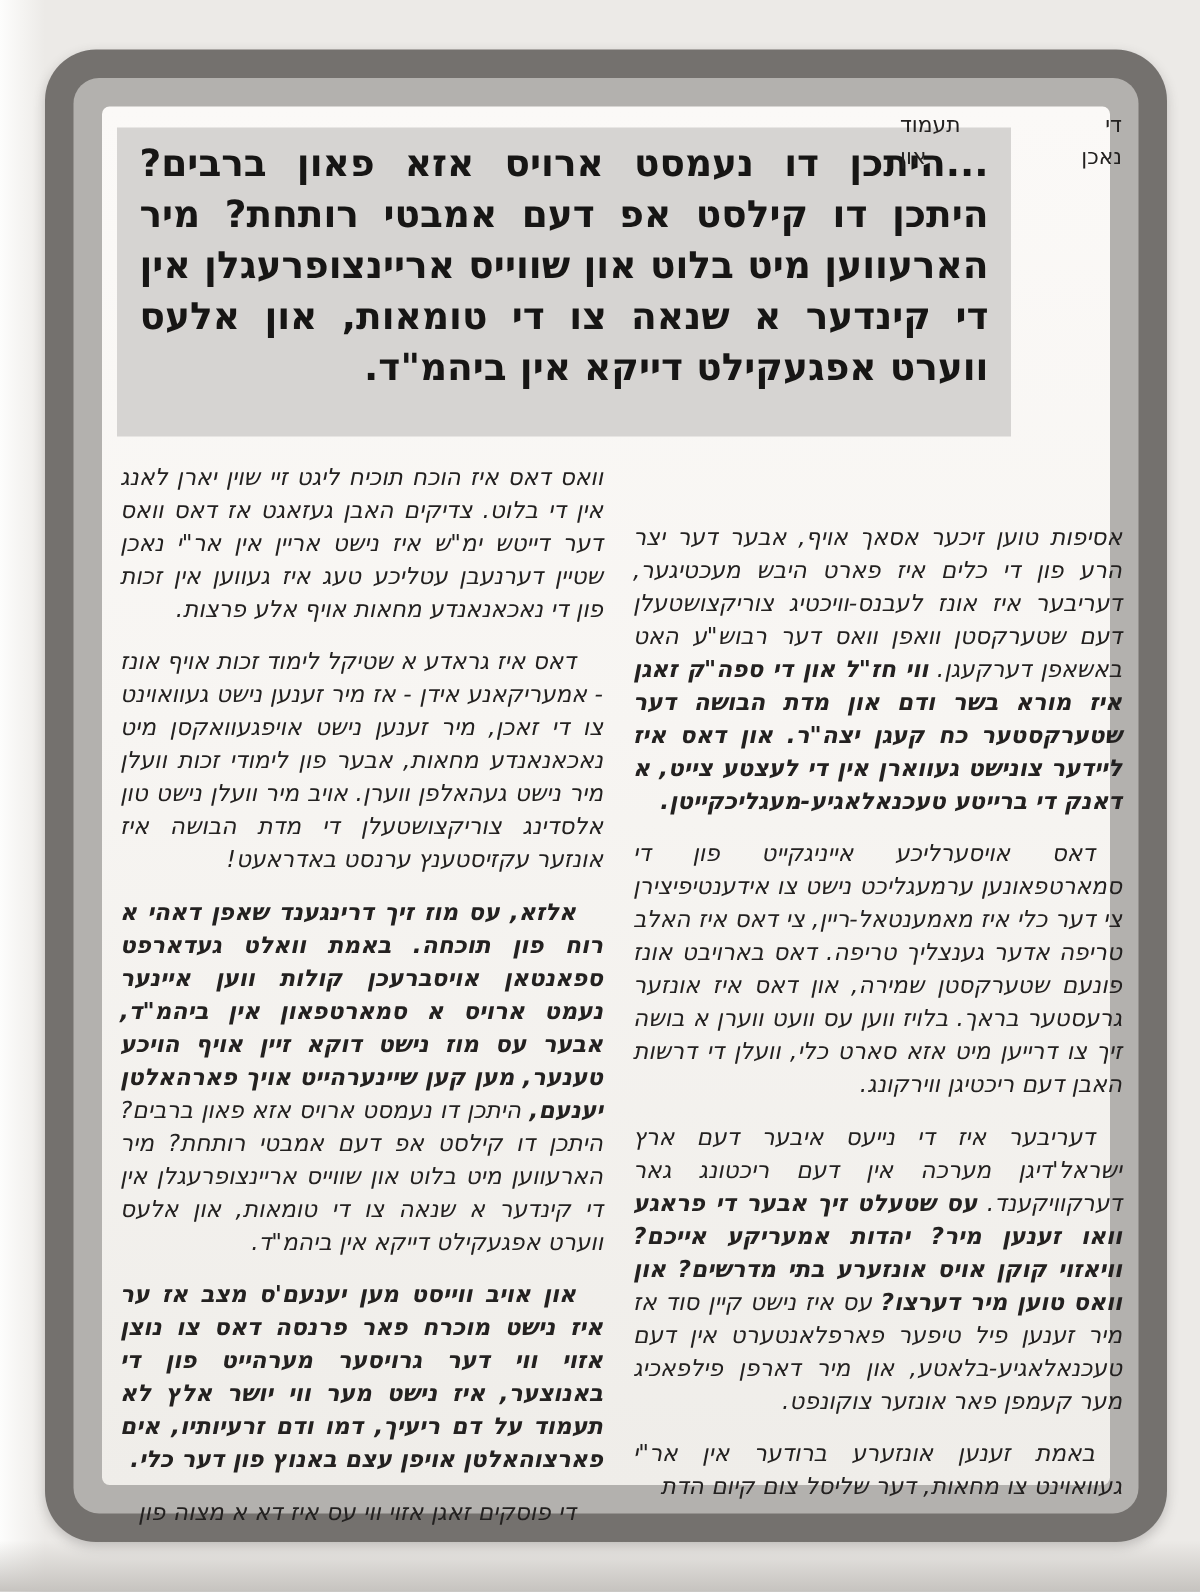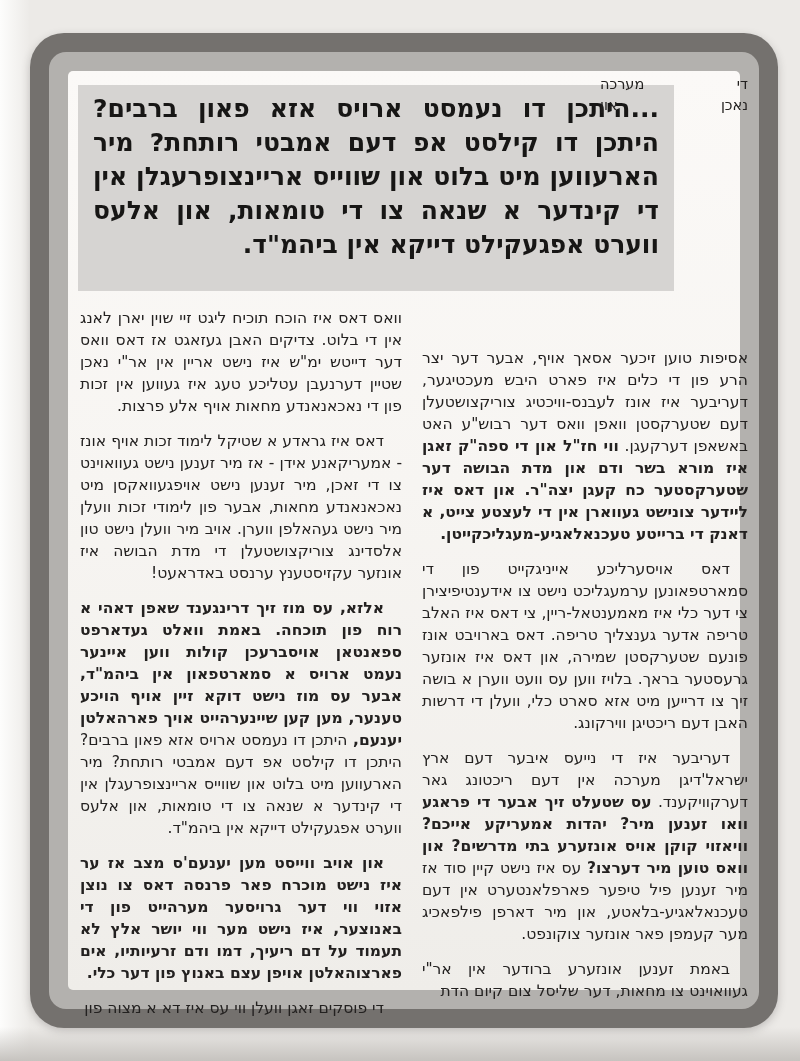--- a/index.html
+++ b/index.html
@@ -58,54 +58,54 @@
   }
   .col-narrow p{margin:0 0 6px;}
   .stretch-line{text-align:justify;text-align-last:justify;line-height:21px;}
   .col{
     position:absolute;
     font-size:15.5px;line-height:22px;
     text-align:justify;
   }
   .right-col{left:354px;top:276px;width:326px;}
   .left-col{left:12px;top:236px;width:322px;}
-  .col p{margin:0 0 13px;text-indent:18px;}
+  .col p{margin:0 0 13px;text-indent:18px;font-style:italic;}
   .col p.noindent{text-indent:0;}
   .b{font-weight:bold;}
 </style>
 </head>
 <body>
 
 <div class="scan">
   <div class="frame">
     <div class="frame-mid">
       <div class="page">
 
         <div class="headline-box">
           <p class="headline">...היתכן דו נעמסט ארויס אזא פאון ברבים? היתכן דו קילסט אפ דעם אמבטי רותחת? מיר הארעווען מיט בלוט און שווייס אריינצופרעגלן אין די קינדער א שנאה צו די טומאות, און אלעס ווערט אפגעקילט דייקא אין ביהמ"ד.</p>
         </div>
 
         <div class="col-narrow">
           <div>
-              <div class="stretch-line">די מערכה</div>
+              <div class="stretch-line">די תעמוד</div>
               <div class="stretch-line">נאכן און</div>
             </div>
         </div>
 
         <div class="col right-col">
             <p class="noindent"><span>אסיפות טוען זיכער אסאך אויף, אבער דער יצר הרע פון די כלים איז פארט היבש מעכטיגער, דעריבער איז אונז לעבנס-וויכטיג צוריקצושטעלן דעם שטערקסטן וואפן וואס דער רבוש"ע האט באשאפן דערקעגן. </span><span class="b">ווי חז"ל און די ספה"ק זאגן איז מורא בשר ודם און מדת הבושה דער שטערקסטער כח קעגן יצה"ר. און דאס איז ליידער צונישט געווארן אין די לעצטע צייט, א דאנק די ברייטע טעכנאלאגיע-מעגליכקייטן.</span></p>
             <p><span>דאס אויסערליכע אייניגקייט פון די סמארטפאונען ערמעגליכט נישט צו אידענטיפיצירן צי דער כלי איז מאמענטאל-ריין, צי דאס איז האלב טריפה אדער גענצליך טריפה. דאס בארויבט אונז פונעם שטערקסטן שמירה, און דאס איז אונזער גרעסטער בראך. בלויז ווען עס וועט ווערן א בושה זיך צו דרייען מיט אזא סארט כלי, וועלן די דרשות האבן דעם ריכטיגן ווירקונג.</span></p>
             <p><span>דעריבער איז די נייעס איבער דעם ארץ ישראל'דיגן מערכה אין דעם ריכטונג גאר דערקוויקענד. </span><span class="b">עס שטעלט זיך אבער די פראגע וואו זענען מיר? יהדות אמעריקע אייכם? וויאזוי קוקן אויס אונזערע בתי מדרשים? און וואס טוען מיר דערצו?</span><span> עס איז נישט קיין סוד אז מיר זענען פיל טיפער פארפלאנטערט אין דעם טעכנאלאגיע-בלאטע, און מיר דארפן פילפאכיג מער קעמפן פאר אונזער צוקונפט.</span></p>
             <p><span>באמת זענען אונזערע ברודער אין אר"י געוואוינט צו מחאות, דער שליסל צום קיום הדת</span></p>
           </div>
 
         <div class="col left-col">
             <p class="noindent"><span>וואס דאס איז הוכח תוכיח ליגט זיי שוין יארן לאנג אין די בלוט. צדיקים האבן געזאגט אז דאס וואס דער דייטש ימ"ש איז נישט אריין אין אר"י נאכן שטיין דערנעבן עטליכע טעג איז געווען אין זכות פון די נאכאנאנדע מחאות אויף אלע פרצות.</span></p>
             <p><span>דאס איז גראדע א שטיקל לימוד זכות אויף אונז - אמעריקאנע אידן - אז מיר זענען נישט געוואוינט צו די זאכן, מיר זענען נישט אויפגעוואקסן מיט נאכאנאנדע מחאות, אבער פון לימודי זכות וועלן מיר נישט געהאלפן ווערן. אויב מיר וועלן נישט טון אלסדינג צוריקצושטעלן די מדת הבושה איז אונזער עקזיסטענץ ערנסט באדראעט!</span></p>
             <p><span class="b">אלזא, עס מוז זיך דרינגענד שאפן דאהי א רוח פון תוכחה. באמת וואלט געדארפט ספאנטאן אויסברעכן קולות ווען איינער נעמט ארויס א סמארטפאון אין ביהמ"ד, אבער עס מוז נישט דוקא זיין אויף הויכע טענער, מען קען שיינערהייט אויך פארהאלטן יענעם, </span><span>היתכן דו נעמסט ארויס אזא פאון ברבים? היתכן דו קילסט אפ דעם אמבטי רותחת? מיר הארעווען מיט בלוט און שווייס אריינצופרעגלן אין די קינדער א שנאה צו די טומאות, און אלעס ווערט אפגעקילט דייקא אין ביהמ"ד.</span></p>
             <p><span class="b">און אויב ווייסט מען יענעם'ס מצב אז ער איז נישט מוכרח פאר פרנסה דאס צו נוצן אזוי ווי דער גרויסער מערהייט פון די באנוצער, איז נישט מער ווי יושר אלץ לא תעמוד על דם ריעיך, דמו ודם זרעיותיו, אים פארצוהאלטן אויפן עצם באנוץ פון דער כלי.</span></p>
-            <p><span>די פוסקים זאגן וועלן ווי עס איז דא א מצוה פון</span></p>
+            <p><span>די פוסקים זאגן אזוי ווי עס איז דא א מצוה פון</span></p>
           </div>
 
       </div>
     </div>
   </div>
 </div>
 
 </body></html>

